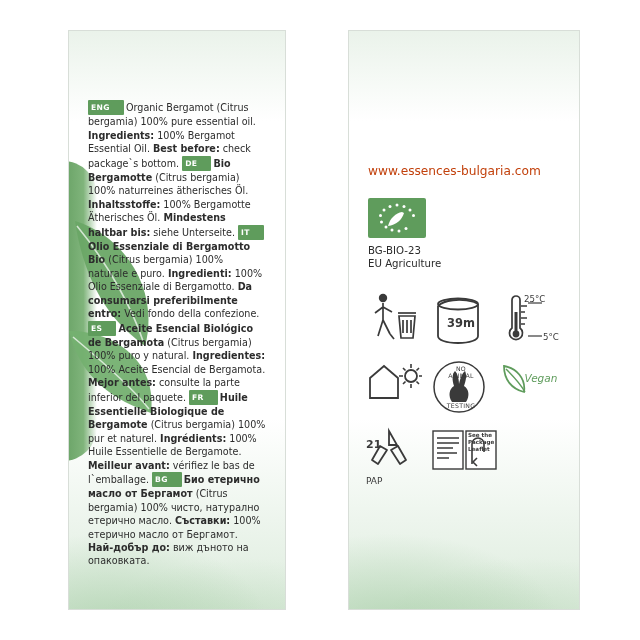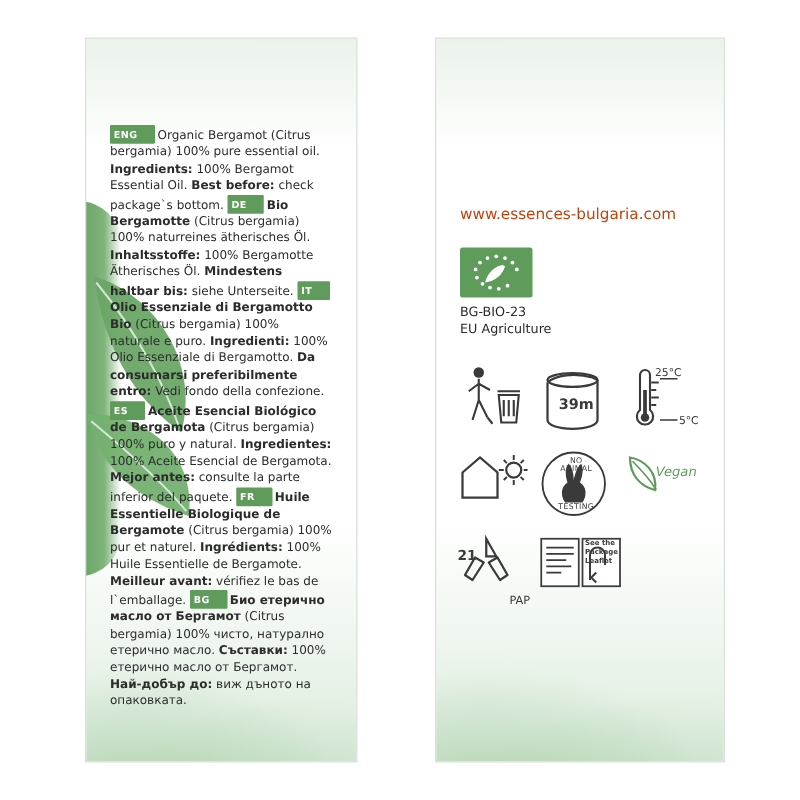--- a/index.html
+++ b/index.html
@@ -96,21 +96,21 @@
     justify-items:start;
   }
   .ic { position:relative; width:62px; height:64px; color:#3a3a3a; }
   .ic svg { display:block; }
   .ic-label {
     position:absolute; left:0; width:100%; text-align:center;
     font-size:8.6px; color:#3a3a3a;
   }
 
   .pap-wrap { position:relative; width:46px; height:58px; }
-  .pap-txt { position:absolute; left:12px; width:46px; text-align:right; bottom:-2px; font-size:9px; }
+  .pap-txt { position:absolute; left:0; width:46px; text-align:left; bottom:-2px; font-size:9px; }
 </style>
 </head>
 <body>
 
 <div class="stage">
 
   <div class="panel panel-left">
     <div class="wash-top"></div>
     <div class="wash"></div>
     <div class="leaf-band"></div>

